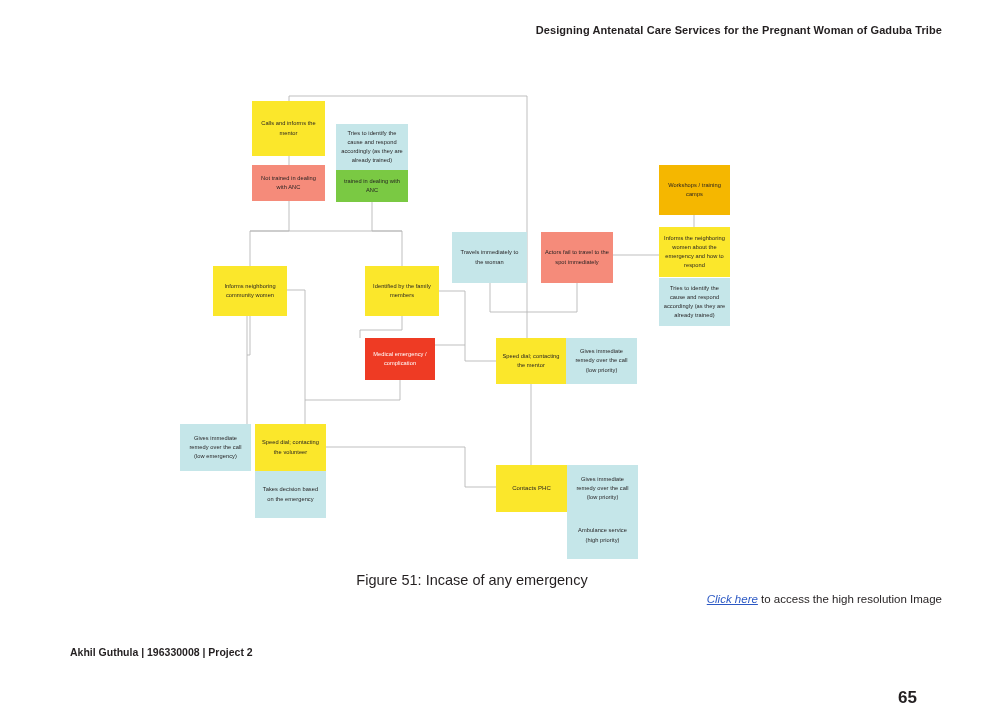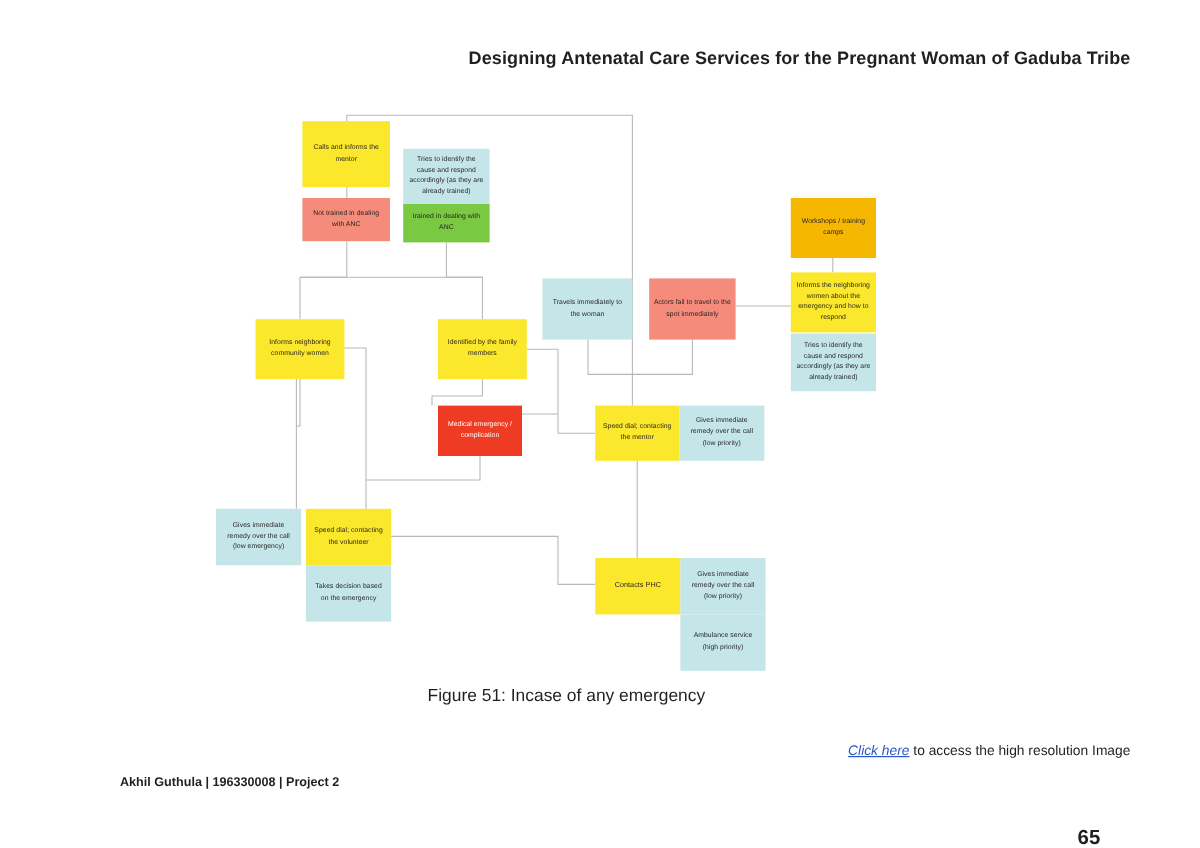--- a/index.html
+++ b/index.html
@@ -12,59 +12,59 @@
     height: 707px;
     position: relative;
     font-family: "Liberation Sans", sans-serif;
     color: #231f20;
     overflow: hidden;
   }
 
   
   #page-header {
     position: absolute;
-    top: 40px;
+    top: 24px;
     right: 58px;
-    font-size: 15px;
+    font-size: 11px;
     font-weight: bold;
     letter-spacing: 0.1px;
     color: #231f20;
     white-space: nowrap;
     padding-left: 12px;
   }
 
   #figure-caption {
     position: absolute;
     top: 572px;
     left: 0;
     width: 944px;
     text-align: center;
     font-size: 14.5px;
     color: #231f20;
   }
 
   #hires-note {
     position: absolute;
-    top: 620px;
+    top: 593px;
     right: 58px;
     font-size: 11.5px;
     color: #231f20;
     white-space: nowrap;
   }
   #hires-note .link {
     color: #2b58c4;
     font-style: italic;
     text-decoration: underline;
     cursor: pointer;
   }
 
   #footer-left {
     position: absolute;
     top: 646px;
-    left: 100px;
+    left: 70px;
     font-size: 10.5px;
     font-weight: bold;
     color: #231f20;
     white-space: nowrap;
   }
   #footer-page {
     position: absolute;
     top: 640px;
     left: 898px;
     font-size: 17px;

